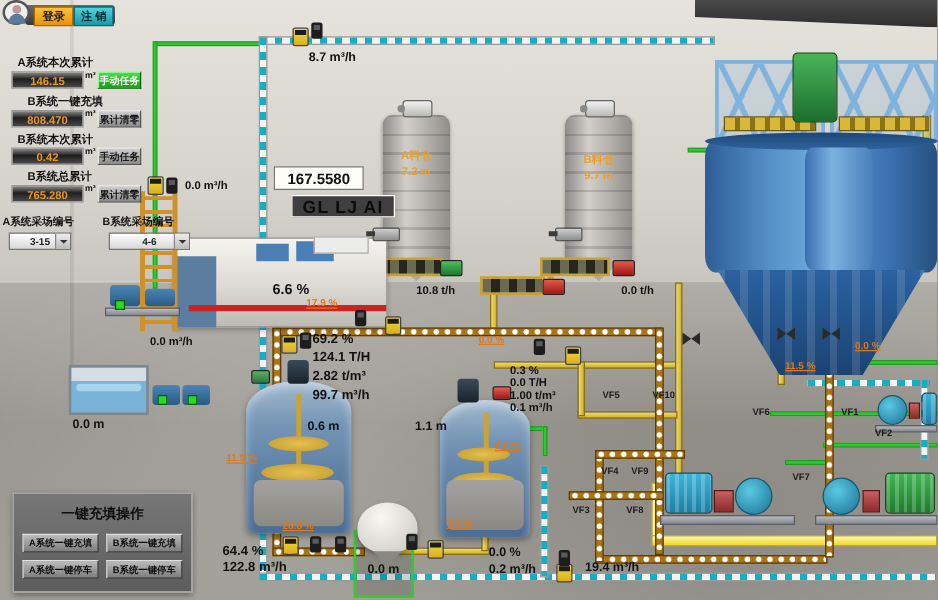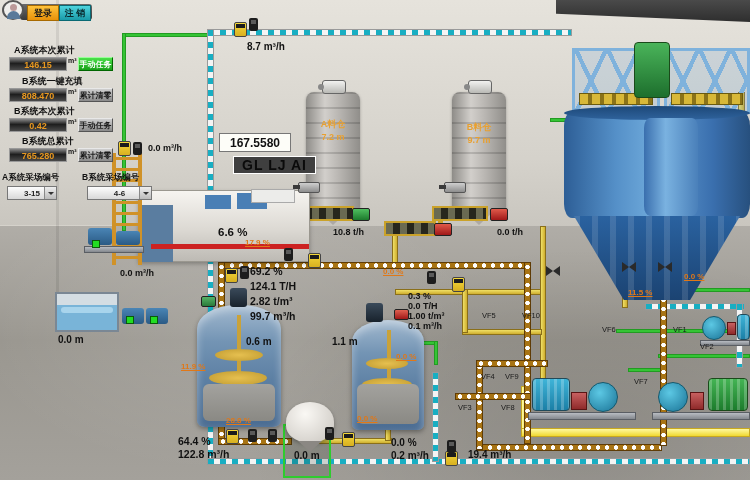--- a/index.html
+++ b/index.html
@@ -38,21 +38,21 @@
   .inst{position:absolute;width:9px;height:13px;background:#1d1d1d;border-radius:2px;z-index:6;}
   .inst::before{content:"";position:absolute;left:2px;top:2px;width:5px;height:4px;background:#5a5a5a;}
   .mv{position:absolute;width:14px;height:10px;z-index:6;}
   .mv::before,.mv::after{content:"";position:absolute;top:0;border-style:solid;}
   .mv::before{left:0;border-width:5px 0 5px 7px;border-color:transparent transparent transparent #2a2a2a;}
   .mv::after{right:0;border-width:5px 7px 5px 0;border-color:transparent #2a2a2a transparent transparent;}
   
   .lbl{position:absolute;font-weight:bold;font-size:10px;color:#111;white-space:nowrap;z-index:7;}
   .lbl.sm{font-size:9px;} .lbl.lg{font-size:11.5px;}
   .pct{position:absolute;font-weight:bold;font-size:8px;color:#e07818;text-decoration:underline;white-space:nowrap;z-index:7;}
-  .vtag{position:absolute;font-weight:normal;font-size:7.5px;color:#1a1a1a;white-space:nowrap;z-index:7;}
+  .vtag{position:absolute;font-weight:bold;font-size:7.5px;color:#1a1a1a;white-space:nowrap;z-index:7;}
   .grp{position:absolute;z-index:7;} .grp div{font-weight:bold;color:#111;}
   .orange-lbl{position:absolute;color:#e8a030;font-weight:bold;font-size:9px;text-align:center;z-index:7;white-space:nowrap;}
   
   .hbar{position:absolute;left:20px;top:4px;width:72px;height:16px;background:linear-gradient(#6a6a6a,#3a3a3a);border-radius:3px;z-index:9;}
   .hbtn{position:absolute;height:14px;width:30px;font-size:9px;font-weight:bold;text-align:center;line-height:14px;z-index:10;cursor:pointer;}
   .avatar{position:absolute;left:2px;top:0;width:22px;height:20px;border-radius:50%;background:#f0efec;border:2px solid #555;z-index:10;box-sizing:border-box;}
   .avatar::before{content:"";position:absolute;left:6px;top:2px;width:7px;height:7px;border-radius:50%;background:#b99;}
   .avatar::after{content:"";position:absolute;left:3px;top:9px;width:13px;height:8px;border-radius:7px 7px 0 0;background:#5a7a9a;}
   .valbox{position:absolute;width:58px;height:14px;background:linear-gradient(180deg,#888,#1e1e1e 45%,#4a4a4a);
           border:1px solid #999;color:#e89820;font-weight:bold;font-size:9px;text-align:center;line-height:14px;z-index:9;box-sizing:border-box;}
@@ -391,13 +391,20 @@
   <div class="btn gray" style="left:78px;top:118px">手动任务</div>
   <div class="lbl sm" style="left:22px;top:135px">B系统总累计</div>
   <div class="valbox" style="left:9px;top:148px">765.280</div>
   <div class="unit-sup" style="left:68px;top:148px">m³</div>
   <div class="btn gray" style="left:78px;top:148px">累计清零</div>
   <div class="lbl" style="left:2px;top:172px;font-size:8.5px">A系统采场编号</div>
   <div class="lbl" style="left:82px;top:172px;font-size:8.5px">B系统采场编号</div>
   <div class="sel" style="left:7px;top:186px"><span>3-15</span><span class="arr"></span></div>
   <div class="sel" style="left:87px;top:186px;width:65px"><span>4-6</span><span class="arr"></span></div>
 
+  <div class="okpanel">
+    <div class="title">一键充填操作</div>
+    <div class="okbtn" style="left:7px;top:32px">A系统一键充填</div>
+    <div class="okbtn" style="left:74px;top:32px">B系统一键充填</div>
+    <div class="okbtn" style="left:7px;top:53px">A系统一键停车</div>
+    <div class="okbtn" style="left:74px;top:53px">B系统一键停车</div>
+  </div>
 </div>
 
 </body></html>

